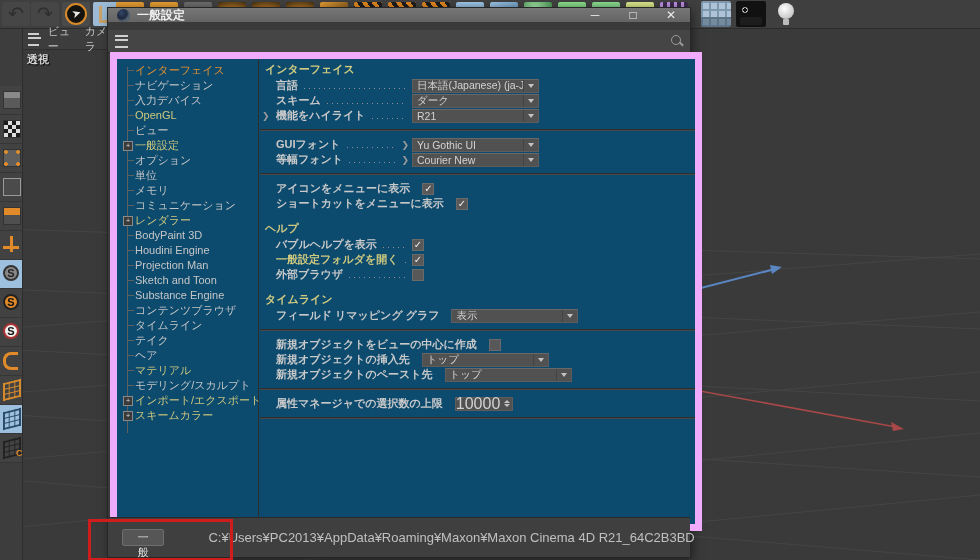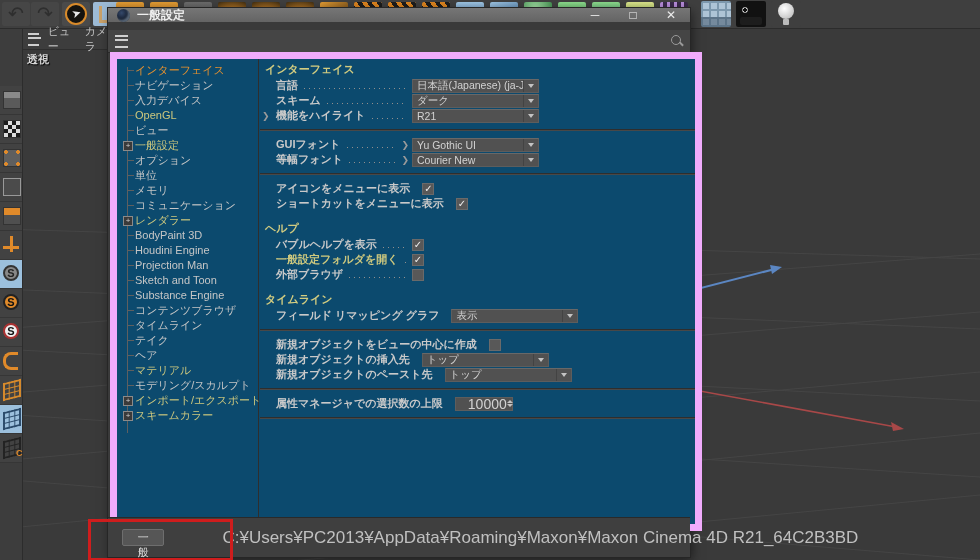--- a/index.html
+++ b/index.html
@@ -100,29 +100,29 @@
   .set-row .leader{flex:1;height:3px;margin:0 6px;background-image:repeating-linear-gradient(to right,#8f8f8f 0 1px,transparent 1px 5px);background-position:0 100%;background-repeat:repeat-x;background-size:100% 1px;align-self:flex-end;margin-bottom:4px;}
   .set-row .larrow{position:absolute;left:2px;color:#9a9a9a;font-size:9px;}
   .set-row .prearrow{color:#9a9a9a;font-size:9px;margin-right:3px;}
   .ctrl-slot{width:127px;flex:none;display:flex;align-items:center;}
   .dropdown{width:127px;height:14px;background:#515151;border:1px solid #5d5d5d;border-top-color:#686868;box-sizing:border-box;display:flex;align-items:center;color:#d2d2d2;cursor:default;}
   .dropdown .dval{flex:1;padding-left:4px;white-space:nowrap;overflow:hidden;font-size:10.5px;}
   .dropdown .dchev{width:14px;height:100%;border-left:1px solid #434343;display:flex;align-items:center;justify-content:center;}
   .dropdown .dchev:after{content:"";width:0;height:0;border-left:3px solid transparent;border-right:3px solid transparent;border-top:4px solid #c3c3c3;}
   .checkbox{width:12px;height:12px;background:#585858;border:1px solid #6a6a6a;box-sizing:border-box;color:#efefef;font-size:10px;line-height:10px;text-align:center;cursor:default;}
   .numfield{width:58px;height:14px;background:#515151;border:1px solid #5d5d5d;box-sizing:border-box;display:flex;align-items:center;color:#d2d2d2;}
-  .numfield .nval{flex:1;padding-left:12px;font-size:14px;}
+  .numfield .nval{flex:1;padding-left:0;font-size:16px;}
   .numfield .spin{width:10px;display:flex;flex-direction:column;align-items:center;gap:1px;}
   .numfield .spin i{width:0;height:0;border-left:3px solid transparent;border-right:3px solid transparent;display:block;}
   .numfield .spin .up{border-bottom:3px solid #c3c3c3;}
   .numfield .spin .dn{border-top:3px solid #c3c3c3;}
 
   #dlg-footer{position:absolute;left:0;bottom:0;width:100%;height:39px;background:#3f3f3f;border-top:1px solid #2a2a2a;display:flex;align-items:center;gap:34px;}
   #open-folder-btn{margin-left:14px;height:17px;padding:0 10px;background:#565656;border:1px solid #6e6e6e;border-radius:2px;color:#dcdcdc;font-size:11px;line-height:15px;cursor:default;}
-  #pref-path{margin-left:24px;color:#c0c0c0;font-size:17px;white-space:nowrap;}
+  #pref-path{margin-left:10px;color:#c0c0c0;font-size:13px;white-space:nowrap;}
 
   #annotation-rect{position:absolute;left:88px;top:519px;width:139px;height:36px;border:3px solid #cf1d1d;z-index:10;}
 </style>
 </head>
 <body>
 
 <div id="stage">
 
   <svg id="viewport-svg" width="980" height="531">
     <g stroke="#454545" stroke-width="1">

